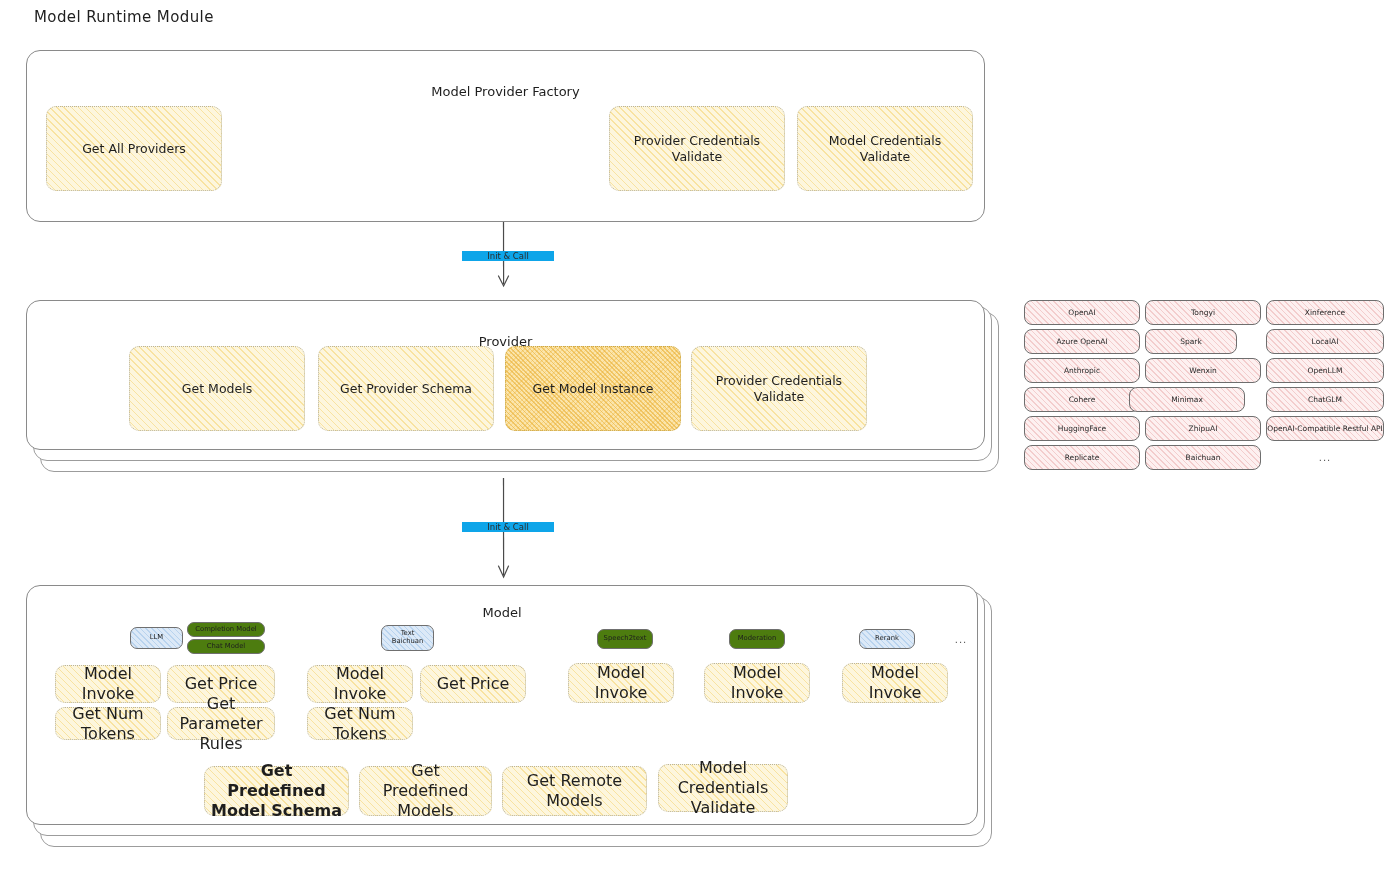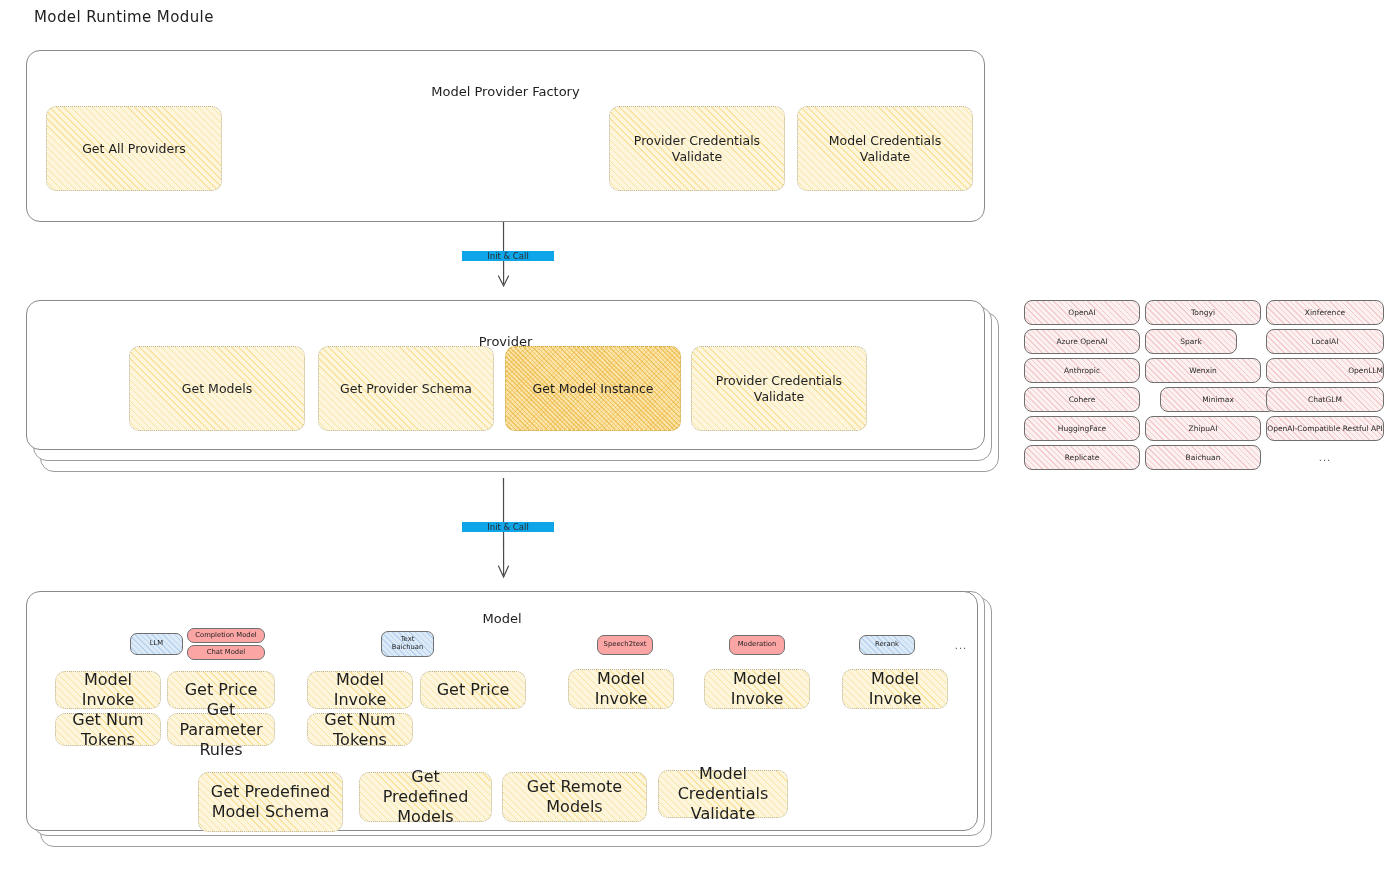--- a/index.html
+++ b/index.html
@@ -56,21 +56,21 @@
     font-size:7.5px;color:#2a2a2a;
     background-color:#fdf0f0;
     background-image:repeating-linear-gradient(45deg,
         rgba(231,162,162,.45) 0px,rgba(231,162,162,.45) 1px,
         rgba(255,255,255,0) 1px,rgba(255,255,255,0) 4px);
   }
   .dots{font-size:10px;color:#555;text-align:center;letter-spacing:1px;}
 
   
   .badge{
-    border:1.1px solid #6f6f6f;border-radius:7px;background:#fca5a5;
+    border:1.1px solid #6f6f6f;border-radius:7px;background:#4d7c0f;
     display:flex;align-items:center;justify-content:center;text-align:center;
     font-size:6.8px;line-height:1.15;color:#1e1e1e;padding:1px 3px;
   }
   .badge.blue{
     background-color:#dce9f7;
     background-image:repeating-linear-gradient(45deg,
         rgba(150,190,230,.5) 0px,rgba(150,190,230,.5) 1px,
         rgba(255,255,255,0) 1px,rgba(255,255,255,0) 4px);
   }
 
@@ -148,58 +148,58 @@
 
   <div class="abs pill" style="left:121px;top:0px;width:116px;height:25px;">
     <span>Tongyi</span>
     </div>
   <div class="abs pill" style="left:121px;top:29px;width:92px;height:25px;">
     <span>Spark</span>
     </div>
   <div class="abs pill" style="left:121px;top:58px;width:116px;height:25px;">
     <span>Wenxin</span>
     </div>
-  <div class="abs pill" style="left:136px;top:87px;width:116px;height:25px;">
+  <div class="abs pill" style="left:105px;top:87px;width:116px;height:25px;">
     <span>Minimax</span>
     </div>
   <div class="abs pill" style="left:121px;top:116px;width:116px;height:25px;">
     <span>ZhipuAI</span>
     </div>
   <div class="abs pill" style="left:121px;top:145px;width:116px;height:25px;">
     <span>Baichuan</span>
     </div>
 
   <div class="abs pill" style="left:242px;top:0px;width:118px;height:25px;">
     <span>Xinference</span>
     </div>
   <div class="abs pill" style="left:242px;top:29px;width:118px;height:25px;">
     <span>LocalAI</span>
     </div>
-  <div class="abs pill" style="left:242px;top:58px;width:118px;height:25px;justify-content:flex-end;">
+  <div class="abs pill" style="left:242px;top:58px;width:118px;height:25px;">
     <span>OpenLLM</span>
     </div>
   <div class="abs pill" style="left:242px;top:87px;width:118px;height:25px;">
     <span>ChatGLM</span>
     </div>
   <div class="abs pill" style="left:242px;top:116px;width:118px;height:25px;">
     <span>OpenAI-Compatible Restful API</span>
     </div>
   <div class="abs dots" style="left:242px;top:152px;width:118px;">...</div>
 </div>
 
 <svg class="abs" style="left:485px;top:478px;width:40px;height:110px;" viewBox="0 0 40 110">
   <path d="M18.5,0 L18.6,97" stroke="#4a4a4a" stroke-width="1.2" fill="none"></path>
   <path d="M13.5,88 L18.6,99 L23.5,88" stroke="#4a4a4a" stroke-width="1.2" fill="none" stroke-linecap="round"></path>
 </svg>
 <div class="arrow-label" style="left:462px;top:522px;width:86px;">Init &amp; Call</div>
 
 <div class="abs card-shadow" style="left:40px;top:597px;width:952px;height:250px;"></div>
 <div class="abs card-shadow" style="left:33px;top:591px;width:952px;height:245px;"></div>
 
-<div class="abs card" style="left:26px;top:585px;width:952px;height:240px;margin-top:6px;">
+<div class="abs card" style="left:26px;top:585px;width:952px;height:240px;">
   <div class="card-title" style="top:19px;">Model</div>
 
   <div class="abs badge blue" style="left:103px;top:41px;width:53px;height:22px;">
     <span>LLM</span>
     </div>
   <div class="abs badge" style="left:160px;top:36px;width:78px;height:15px;">
     <span>Completion Model</span>
     </div>
   <div class="abs badge" style="left:160px;top:53px;width:78px;height:15px;">
     <span>Chat Model</span>
@@ -249,21 +249,21 @@
   <div class="abs node sm" style="left:541px;top:77px;width:106px;height:40px;">
     <span>Model Invoke</span>
     </div>
   <div class="abs node sm" style="left:677px;top:77px;width:106px;height:40px;">
     <span>Model Invoke</span>
     </div>
   <div class="abs node sm" style="left:815px;top:77px;width:106px;height:40px;">
     <span>Model Invoke</span>
     </div>
 
-  <div class="abs node sm" style="left:171px;top:180px;width:145px;height:60px;">
+  <div class="abs node sm" style="left:177px;top:180px;width:145px;height:50px;font-weight:bold;">
     <span>Get Predefined Model Schema</span>
     </div>
   <div class="abs node sm" style="left:332px;top:180px;width:133px;height:50px;">
     <span>Get Predefined Models</span>
     </div>
   <div class="abs node sm" style="left:475px;top:180px;width:145px;height:50px;">
     <span>Get Remote Models</span>
     </div>
   <div class="abs node sm" style="left:631px;top:178px;width:130px;height:48px;">
     <span>Model Credentials Validate</span>

